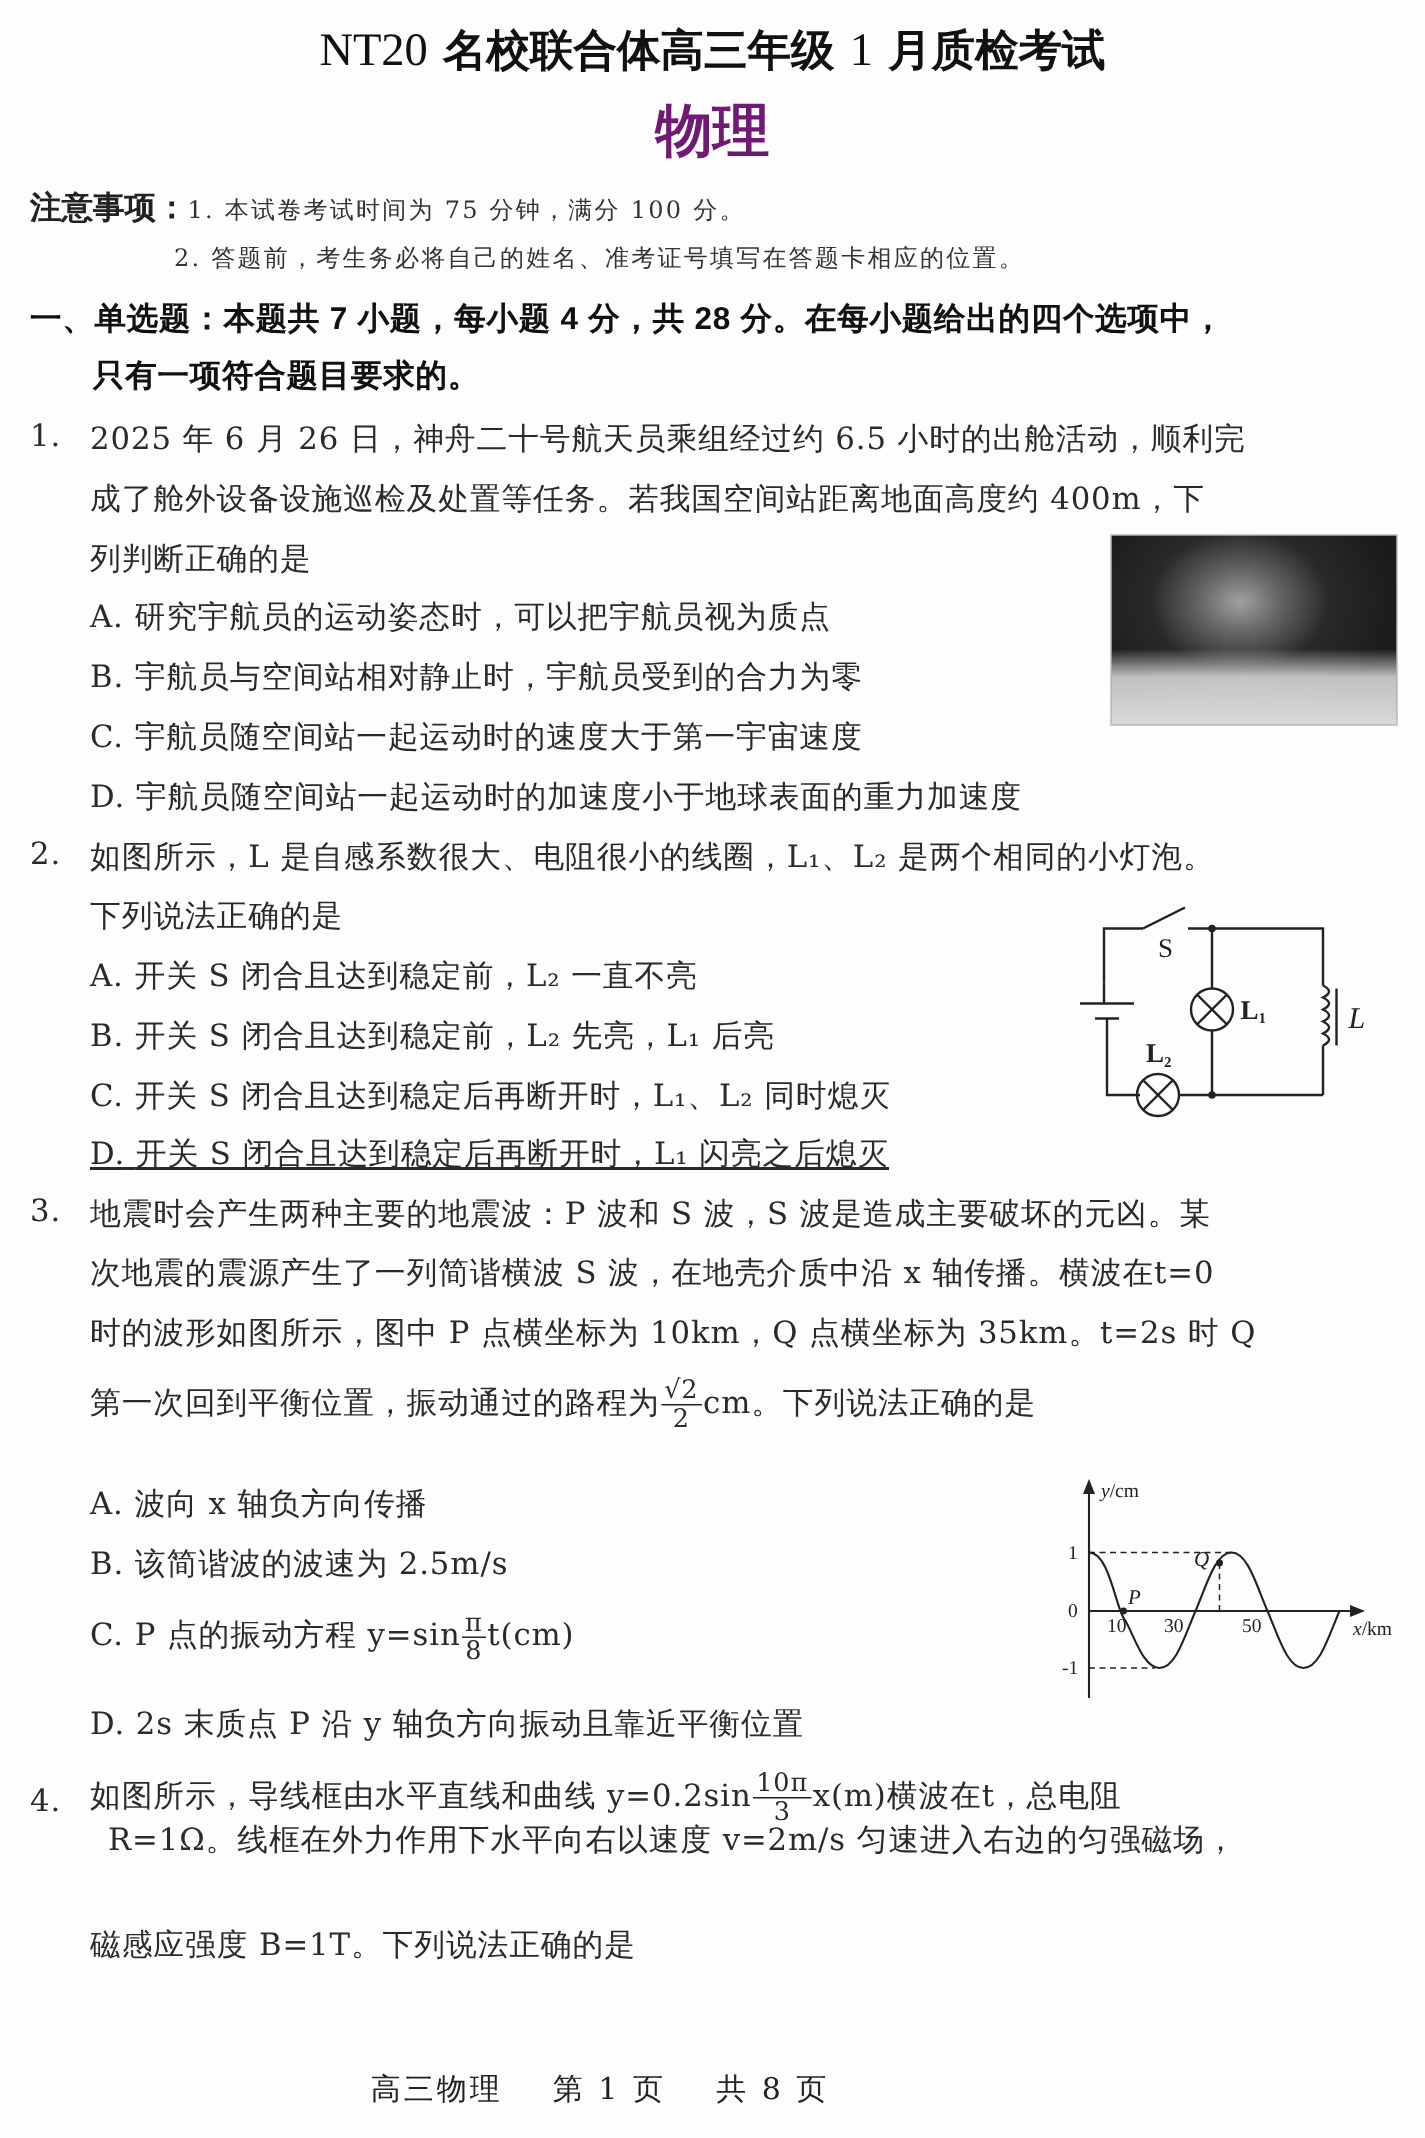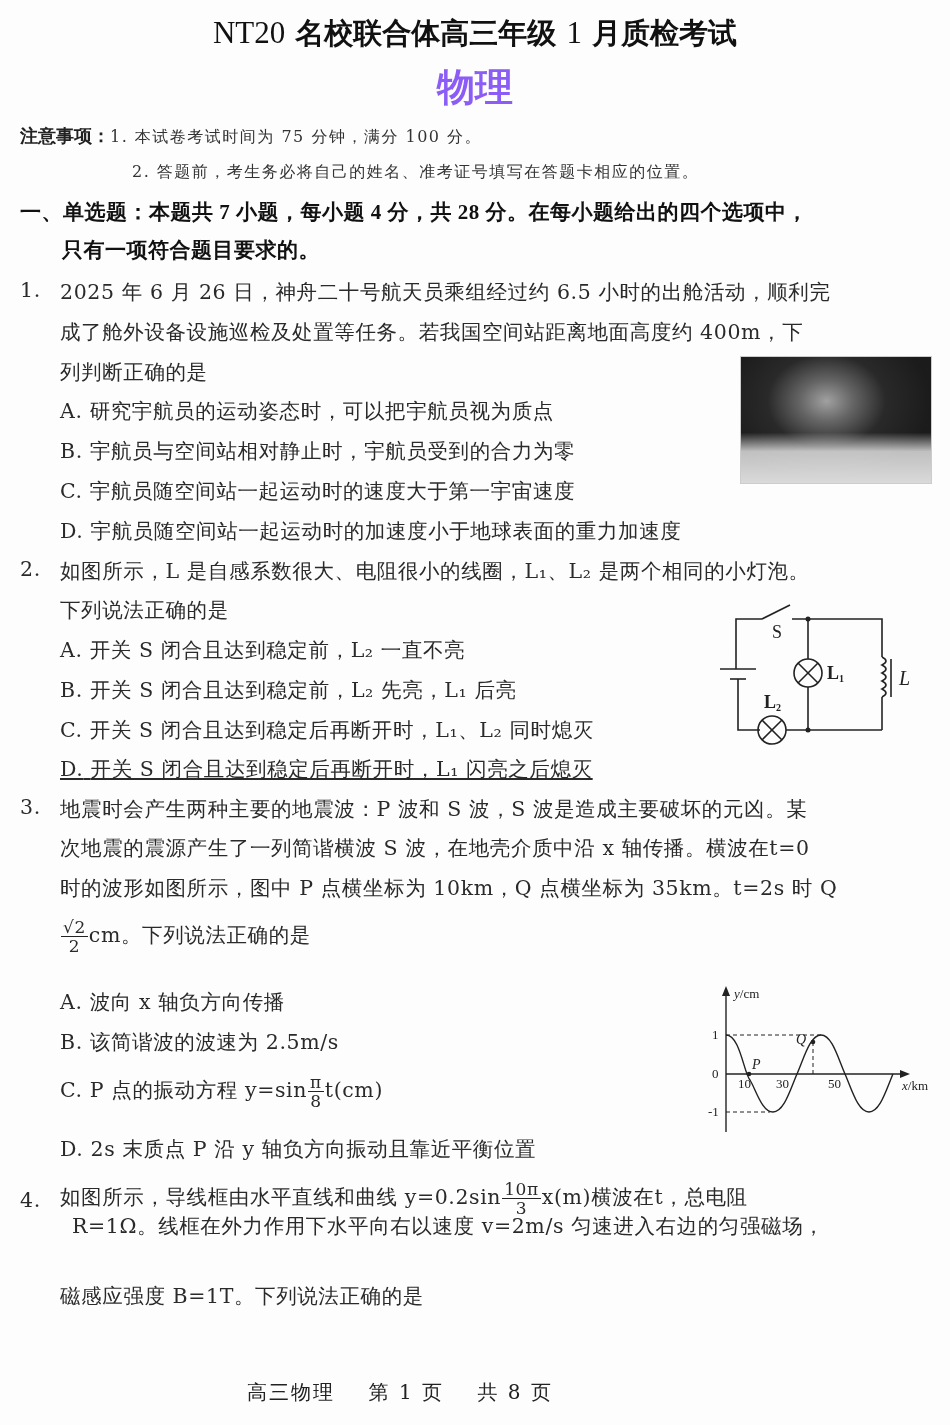--- a/index.html
+++ b/index.html
@@ -8,25 +8,25 @@
     font-family: "DejaVu Serif", "Liberation Serif", serif; color: #222;
   }
   .abs { position: absolute; white-space: nowrap; }
   .title {
     left: 0; width: 950px; text-align: center; top: 14px;
     font-size: 29px; font-weight: bold; font-family: "DejaVu Sans", sans-serif; color: #111;
   }
   .title .nt { font-family: "Liberation Serif", serif; font-weight: normal; font-size: 31px; margin-top: 36px; }
   .subject {
     left: 0; width: 950px; text-align: center; top: 62px;
-    font-size: 38px; font-weight: bold; font-family: "DejaVu Sans", sans-serif; color: #8b5cf6;
+    font-size: 38px; font-weight: bold; font-family: "DejaVu Sans", sans-serif; color: #701a75;
   }
-  .notice-label { font-family: "DejaVu Sans", sans-serif; font-weight: bold; font-size: 18px; }
+  .notice-label { font-family: "DejaVu Sans", sans-serif; font-weight: bold; font-size: 21px; }
   .notice { font-size: 16px; letter-spacing: 1.5px; color: #333; }
-  .section { font-family: Liberation Serif, serif; font-weight: bold; font-size: 21px; color: #111; letter-spacing: 0.5px; }
+  .section { font-family: Liberation Sans, sans-serif; font-weight: bold; font-size: 21px; color: #111; letter-spacing: 0.5px; }
   .q { font-size: 20.5px; letter-spacing: 0.6px; color: #2a2a2a; }
   .opt { font-size: 20.5px; letter-spacing: 0.6px; color: #2a2a2a; }
   .frac { display: inline-block; vertical-align: middle; text-align: center; font-size: 17px; line-height: 18px; margin: 0 1px; }
   .frac .num { display: block; border-bottom: 1px solid #222; padding: 0 2px; }
   .frac .den { display: block; }
   .footer { left: 0; width: 800px; text-align: center; top: 1379px; font-size: 20px; letter-spacing: 2px; color: #222; }
   .photo {
     left: 740px; top: 356px; width: 190px; height: 126px;
     background: radial-gradient(ellipse at 45% 35%, #9a9a9a 0%, #5a5a5a 18%, #1a1a1a 40%, #0b0b0b 70%),
                 linear-gradient(180deg, #111 0%, #111 60%, #bdbdbd 75%, #d8d8d8 100%);
@@ -42,21 +42,21 @@
   <span class="nt">NT20</span>
   <span>名校联合体高三年级</span>
   <span class="nt">1</span>
   <span>月质检考试</span>
 </div>
 <div class="abs subject">物理</div>
 
 <div class="abs" style="left:20px; top:124px;">
   <span class="notice-label">注意事项：</span><span class="notice">1. 本试卷考试时间为 75 分钟，满分 100 分。</span>
 </div>
-<div class="abs notice" style="left:132px; top:162px;">2. 答题前，考生务必将自己的姓名、准考证号填写在答题卡相应的位置。</div>
+<div class="abs notice" style="left:116px; top:162px;">2. 答题前，考生务必将自己的姓名、准考证号填写在答题卡相应的位置。</div>
 
 <div class="abs section" style="left:20px; top:198px;">一、单选题：本题共 7 小题，每小题 4 分，共 28 分。在每小题给出的四个选项中，</div>
 <div class="abs section" style="left:62px; top:236px;">只有一项符合题目要求的。</div>
 
 <div class="abs q" style="left:20px; top:278px;">1.</div>
 <div class="abs q" style="left:60px; top:278px;">2025 年 6 月 26 日，神舟二十号航天员乘组经过约 6.5 小时的出舱活动，顺利完</div>
 <div class="abs q" style="left:60px; top:318px;">成了舱外设备设施巡检及处置等任务。若我国空间站距离地面高度约 400m，下</div>
 <div class="abs q" style="left:60px; top:358px;">列判断正确的是</div>
 <div class="abs photo"></div>
 
@@ -109,21 +109,21 @@
   <text x="127" y="84" font-size="18" font-weight="bold" fill="#222"><tspan>L</tspan><tspan font-size="10" dy="3">1</tspan></text>
   <text x="64" y="113" font-size="18" font-weight="bold" fill="#222"><tspan>L</tspan><tspan font-size="10" dy="3">2</tspan></text>
   <text x="199" y="90" font-size="20" font-style="italic" fill="#222">L</text>
 </svg>
 
 <div class="abs q" style="left:20px; top:795px;">3.</div>
 <div class="abs q" style="left:60px; top:795px;">地震时会产生两种主要的地震波：P 波和 S 波，S 波是造成主要破坏的元凶。某</div>
 <div class="abs q" style="left:60px; top:834px;">次地震的震源产生了一列简谐横波 S 波，在地壳介质中沿 x 轴传播。横波在t=0</div>
 <div class="abs q" style="left:60px; top:874px;">时的波形如图所示，图中 P 点横坐标为 10km，Q 点横坐标为 35km。t=2s 时 Q</div>
 <div class="abs q" style="left:60px; top:918px;">
-  <span class="frac"><span class="num">√2</span><span class="den">2</span></span><span>cm。下列说法正确的是</span>
+  <span>第一次回到平衡位置，振动通过的路程为</span><span class="frac"><span class="num">√2</span><span class="den">2</span></span><span>cm。下列说法正确的是</span>
 </div>
 
 <div class="abs opt" style="left:60px; top:988px;"><span>A.</span> <span>波向 x 轴负方向传播</span></div>
 <div class="abs opt" style="left:60px; top:1028px;"><span>B.</span> <span>该简谐波的波速为 2.5m/s</span></div>
 <div class="abs opt" style="left:60px; top:1073px;">
   <span>C.</span>
   <span>P 点的振动方程 y=sin</span><span class="frac"><span class="num">π</span><span class="den">8</span></span><span>t(cm)</span>
 </div>
 <div class="abs opt" style="left:60px; top:1135px;"><span>D.</span> <span>2s 末质点 P 沿 y 轴负方向振动且靠近平衡位置</span></div>
 

